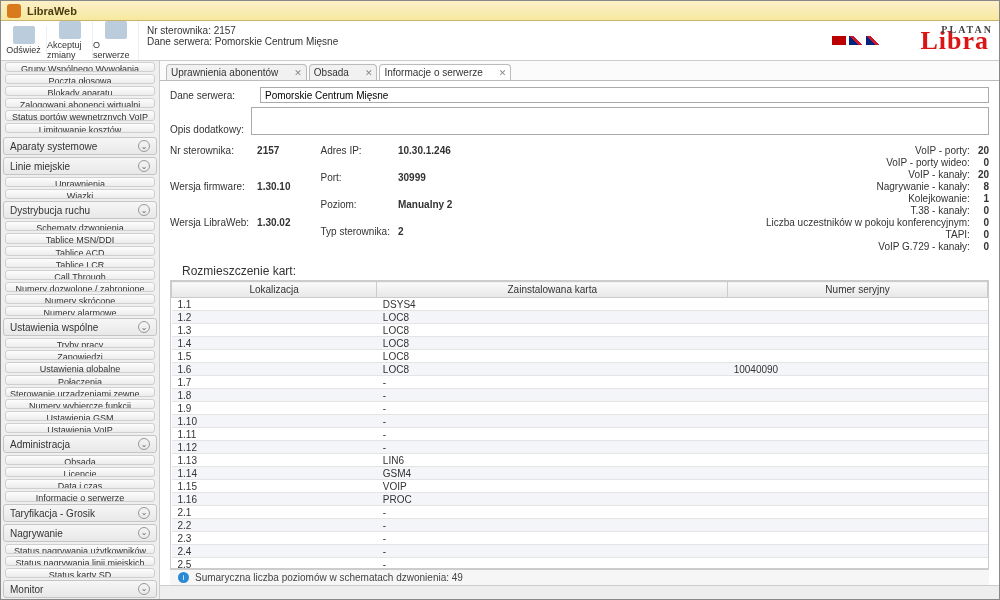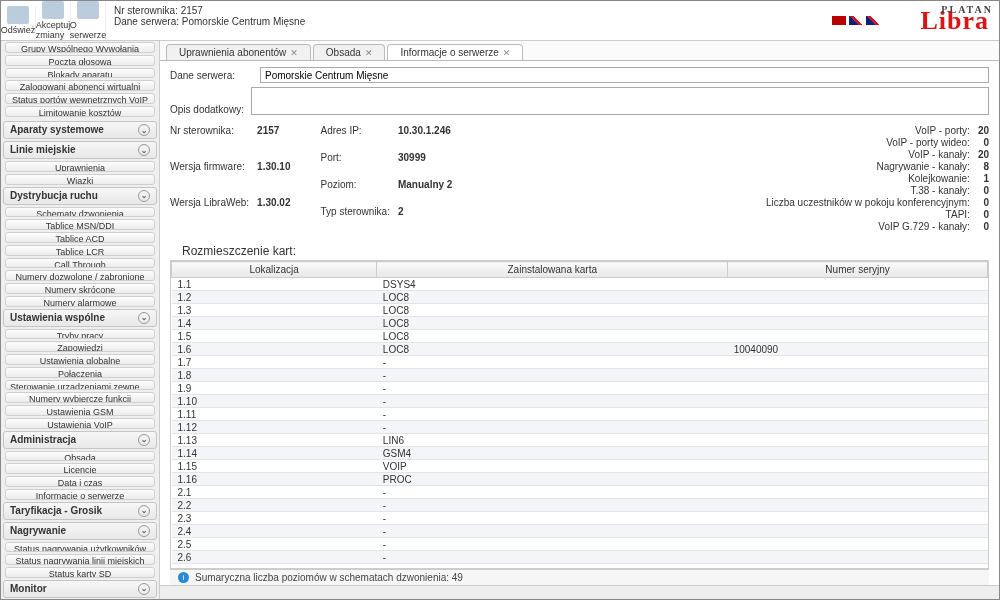--- a/index.html
+++ b/index.html
@@ -5,41 +5,41 @@
 * { box-sizing: border-box; margin: 0; padding: 0; }
 body { font-family: Tahoma, Arial, sans-serif; font-size: 10px; background: #f4f4f4; color: #333; overflow: hidden; }
 
 .window-frame { width: 1000px; height: 600px; background: #fff; display: flex; flex-direction: column; border: 1px solid #888; }
 .title-bar { height: 20px; background: linear-gradient(#fcf0c8, #f7e89f); display: flex; align-items: center; padding: 0 6px; border-bottom: 1px solid #c9b46f; }
 .title-bar .icon { width: 14px; height: 14px; background: #d97a1d; border-radius: 3px; margin-right: 6px; }
 .title-bar .title { font-weight: bold; color: #4a3b10; font-size: 11px; }
 
 .toolbar-row { height: 40px; background: #fff; display: flex; align-items: stretch; border-bottom: 1px solid #ccc; }
 .toolbar-left { display: flex; align-items: center; }
-.tbtn { width: 35px; display: flex; flex-direction: column; align-items: center; justify-content: center; font-size: 9px; cursor: pointer; border-right: 1px solid #eee; }
+.tbtn { width: 46px; display: flex; flex-direction: column; align-items: center; justify-content: center; font-size: 9px; cursor: pointer; border-right: 1px solid #eee; }
 .tbtn .ico { width: 22px; height: 18px; background: #bcd; border-radius: 2px; margin-bottom: 1px; }
 .server-summary { padding: 4px 8px; font-size: 10px; color: #333; flex: 1; }
 .brand { display: flex; align-items: center; padding-right: 10px; gap: 30px; }
 .brand .flagset { display: flex; gap: 3px; margin-right: 10px; }
 .brand .flag { width: 14px; height: 9px; background: #b00; }
 .brand .flag.uk { background: linear-gradient(45deg,#00247d 40%,#cf142b 40%,#cf142b 60%,#fff 60%); }
 .brand .logo { font-family: Georgia, serif; font-weight: bold; font-size: 26px; color: #d91515; letter-spacing: 1px; position: relative; }
 .brand .logo .sub { position: absolute; top: -2px; right: -4px; font-size: 10px; color: #444; letter-spacing: 2px; }
 
 .body-row { flex: 1; display: flex; min-height: 0; }
 
 .sidebar { width: 159px; background: #efefef; border-right: 1px solid #ccc; overflow-y: auto; display: flex; flex-direction: column; }
-.acc-head { background: linear-gradient(#f6f6f6,#e8e8e8); border: 1px solid #c5c5c5; border-radius: 3px; margin: 1px 2px; padding: 2px 6px; font-weight: bold; font-size: 10px; display: flex; justify-content: space-between; align-items: flex-start; cursor: pointer; }
+.acc-head { background: linear-gradient(#f6f6f6,#e8e8e8); border: 1px solid #c5c5c5; border-radius: 3px; margin: 1px 2px; padding: 2px 6px; font-weight: normal; font-size: 10px; display: flex; justify-content: space-between; align-items: flex-end; cursor: pointer; }
 .acc-head .chev { width: 12px; height: 12px; border: 1px solid #999; border-radius: 50%; display: flex; align-items: center; justify-content: center; font-size: 8px; color: #666; }
 .acc-item { background: linear-gradient(#fdfdfd,#ececec); border: 1px solid #cfcfcf; border-radius: 3px; margin: 1px 4px; padding: 1px 4px; text-align: center; font-size: 9px; cursor: pointer; white-space: nowrap; overflow: hidden; text-overflow: ellipsis; }
 .spacer { height: 4px; }
 
 .main { flex: 1; display: flex; flex-direction: column; min-width: 0; }
 .tabs { height: 20px; display: flex; align-items: flex-end; padding-left: 6px; gap: 2px; background: #fbfbfb; border-bottom: 1px solid #bbb; }
-.tab { padding: 2px 12px; border: 1px solid #bbb; border-bottom: none; border-radius: 4px 4px 0 0; background: #f1f1f1; font-size: 10px; display: flex; align-items: center; gap: 4px; cursor: pointer; }
+.tab { padding: 2px 4px; border: 1px solid #bbb; border-bottom: none; border-radius: 4px 4px 0 0; background: #f1f1f1; font-size: 10px; display: flex; align-items: center; gap: 16px; cursor: pointer; }
 .tab.active { background: #fff; }
 .tab .close { color: #888; font-size: 9px; }
 
 .content { flex: 1; overflow: auto; padding: 6px 10px 0 10px; background: #fff; display: flex; flex-direction: column; min-height: 0; }
 .frow { display: flex; align-items: center; margin-bottom: 4px; }
 .frow label { width: 90px; }
 .frow input { flex: 1; border: 1px solid #aaa; padding: 1px 4px; font-size: 10px; height: 16px; }
 textarea { width: 100%; height: 28px; border: 1px solid #aaa; resize: none; font-size: 10px; }
 
 .info-grid { display: flex; gap: 30px; margin: 6px 0 8px; }
@@ -59,20 +59,24 @@
 tbody tr:nth-child(even) { background: #f3f5f8; }
 
 .statusbar { height: 16px; border-top: 1px solid #ccc; background: #f6f6f6; display: flex; align-items: center; padding: 0 8px; font-size: 10px; color: #444; }
 .statusbar .sicon { width: 11px; height: 11px; background: #2a8ad6; border-radius: 50%; color: #fff; display: flex; align-items: center; justify-content: center; font-size: 8px; margin-right: 6px; }
 .bottombar { height: 14px; background: #eee; border-top: 1px solid #ccc; }
 </style>
 </head>
 <body>
 
 <div class="window-frame">
+  <div class="title-bar">
+    <div class="icon"></div>
+    <div class="title">LibraWeb</div>
+  </div>
 
   <div class="toolbar-row">
     <div class="toolbar-left">
       <div class="tbtn">
         <div class="ico"></div>
         <span>Odśwież</span>
       </div>
       <div class="tbtn">
         <div class="ico"></div>
         <span>Akceptuj zmiany</span>

